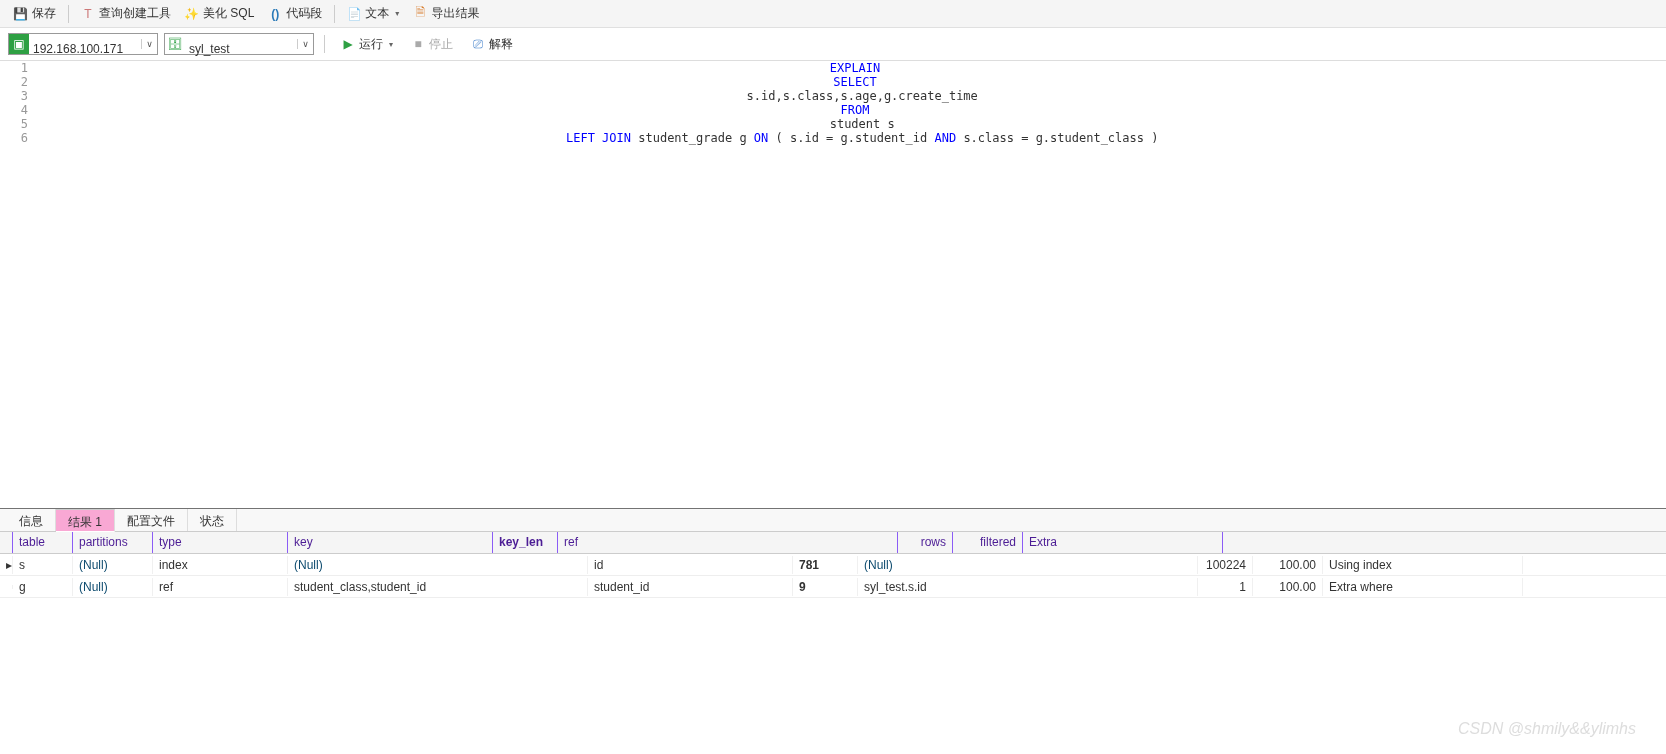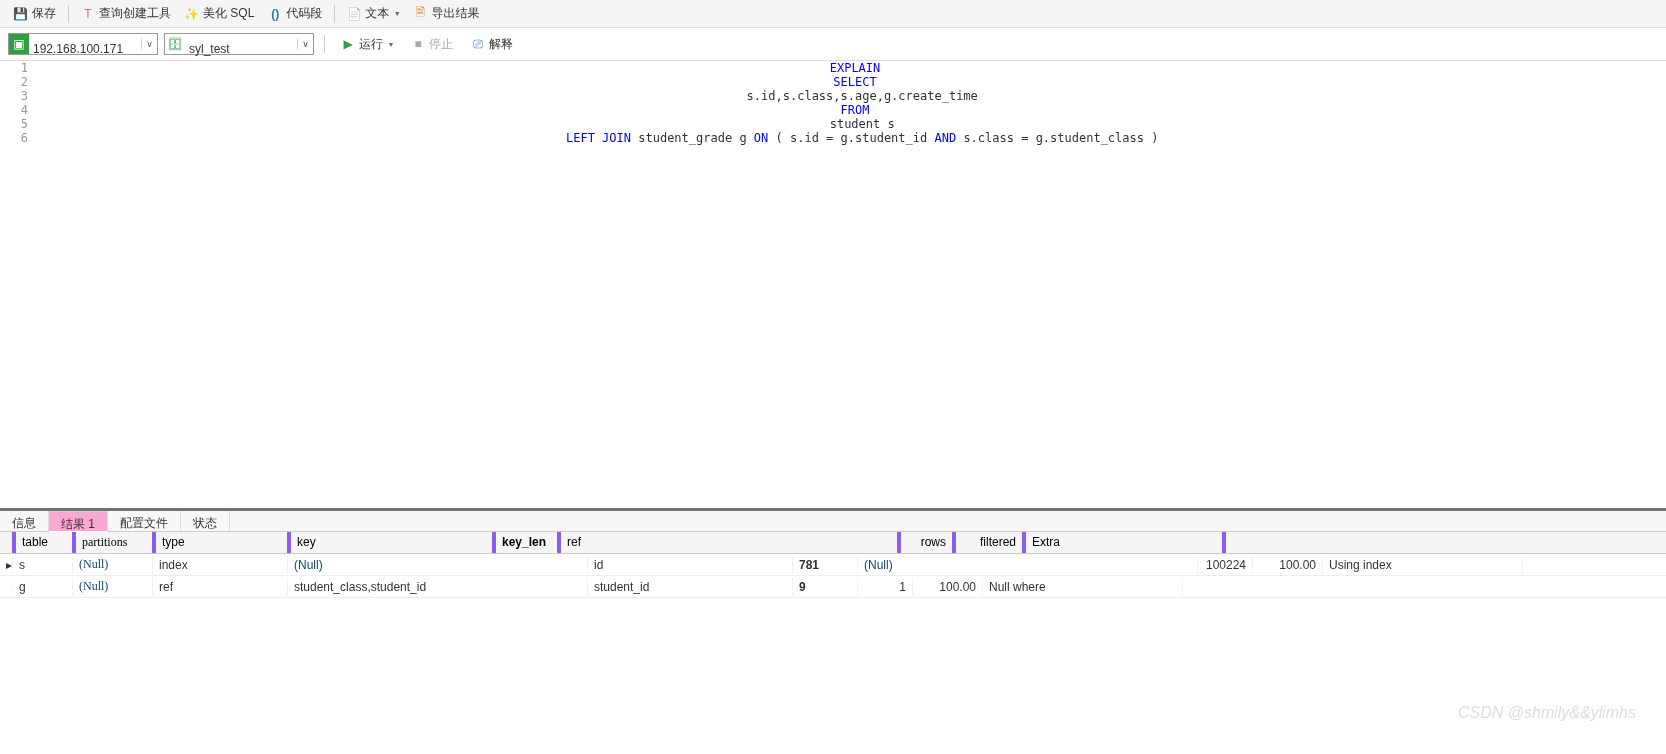--- a/index.html
+++ b/index.html
@@ -21,44 +21,44 @@
     .action-btn.disabled { color: #aaa; }
     
     .editor { display: flex; border-top: 1px solid #ddd; height: 448px; font-family: "Consolas", monospace; font-size: 12px; line-height: 14px; background: #fff; }
     .gutter { width: 38px; text-align: right; padding-right: 10px; color: #999; background: #fff; }
     .gutter div { height: 14px; }
     .code { flex: 1; padding-left: 6px; white-space: pre; text-align: center; }
     .code div { height: 14px; }
     .kw { color: #0000ff; }
     .txt { color: #333; }
     
-    .tabs { display: flex; border-top: 3px solid #737373; border-bottom: 1px solid #ccc; background: #f8f8f8; height: 24px; }
+    .tabs { display: flex; border-top: 1px solid #737373; border-bottom: 1px solid #ccc; background: #f8f8f8; height: 24px; padding-left: 7px; }
     .tab { padding: 4px 12px; cursor: pointer; border-right: 1px solid #ddd; }
     .tab.active { background: #f9a8d4; border-top: 1px solid #ccc; border-bottom: 1px solid #fff; margin-bottom: -1px; position: relative; }
     
     .grid { display: block; }
     .grid-header { display: flex; background: #f5f5f5; border-bottom: 1px solid #ccc; height: 22px; }
-    .grid-header .cell { padding: 3px 6px; border-right: 4px solid #8b5cf6; color: #000000; }
+    .grid-header .cell { padding: 3px 6px; border-right: 1px solid #8b5cf6; color: #4c1d95; }
     .grid-row { display: flex; height: 22px; border-bottom: 1px solid #eee; align-items: center; }
     .grid-row .cell { padding: 2px 6px; border-right: 1px solid #f0f0f0; overflow: hidden; text-overflow: ellipsis; white-space: nowrap; }
     .null { color: #0c4a6e; }
     .row-handle { width: 10px; text-align: center; color: #333; }
     
     .c-table { width: 60px; }
-    .c-partitions { width: 80px; font-family: Liberation Serif, serif; }
+    .c-partitions { width: 80px; }
     .c-type { width: 135px; }
     .c-possible { width: 300px; }
     .c-key { width: 205px; }
     .c-keylen { width: 65px; font-weight: bold; }
     .c-ref { width: 340px; }
     .c-rows { width: 55px; text-align: right; }
     .c-filtered { width: 70px; text-align: right; }
     .c-extra { width: 200px; }
     
-    .watermark { position: fixed; bottom: 32px; right: 30px; color: #ddd; font-size: 16px; font-style: italic; pointer-events: none; }
+    .watermark { position: fixed; bottom: 16px; right: 30px; color: #ddd; font-size: 16px; font-style: italic; pointer-events: none; }
   </style>
 </head>
 <body>
 
 <div class="toolbar">
   <div class="toolbar-btn">
     <span class="icon">💾</span>
     <span>保存</span>
   </div>
   <div class="toolbar-sep"></div>
@@ -160,20 +160,21 @@
         <div class="cell c-extra">Using index</div>
       </div>
       <div class="grid-row">
         <div class="cell row-handle"></div>
         <div class="cell c-table">g</div>
         <div class="cell c-partitions null">(Null)</div>
         <div class="cell c-type">ref</div>
         <div class="cell c-possible">student_class,student_id</div>
         <div class="cell c-key">student_id</div>
         <div class="cell c-keylen">9</div>
+        <div class="cell c-ref">syl_test.s.id</div>
         <div class="cell c-rows">1</div>
         <div class="cell c-filtered">100.00</div>
-        <div class="cell c-extra">Null where</div>
+        <div class="cell c-extra">Extra where</div>
       </div>
     </div>
 </div>
 
 <div class="watermark">CSDN @shmily&amp;&amp;ylimhs</div>
 
 </body></html>

